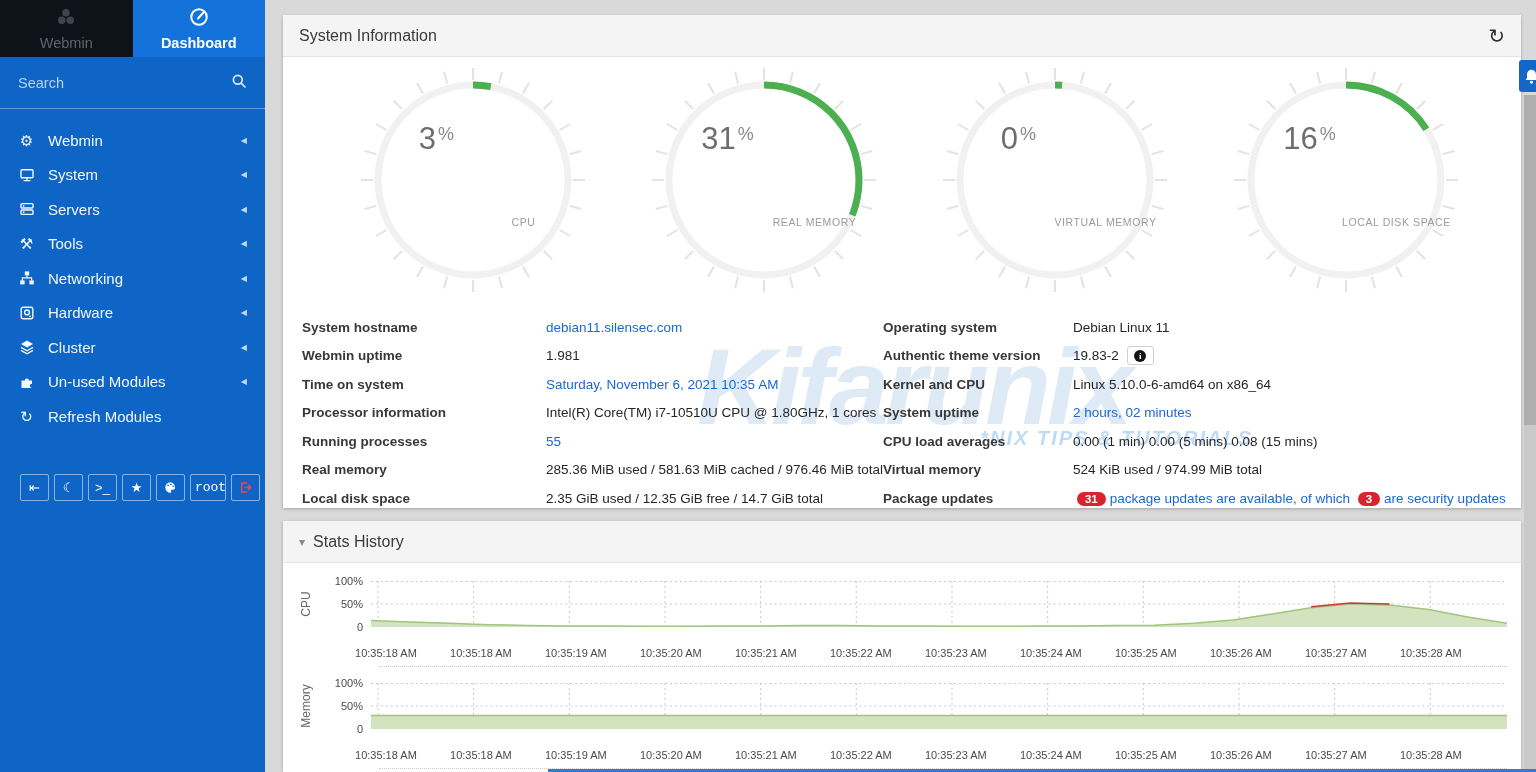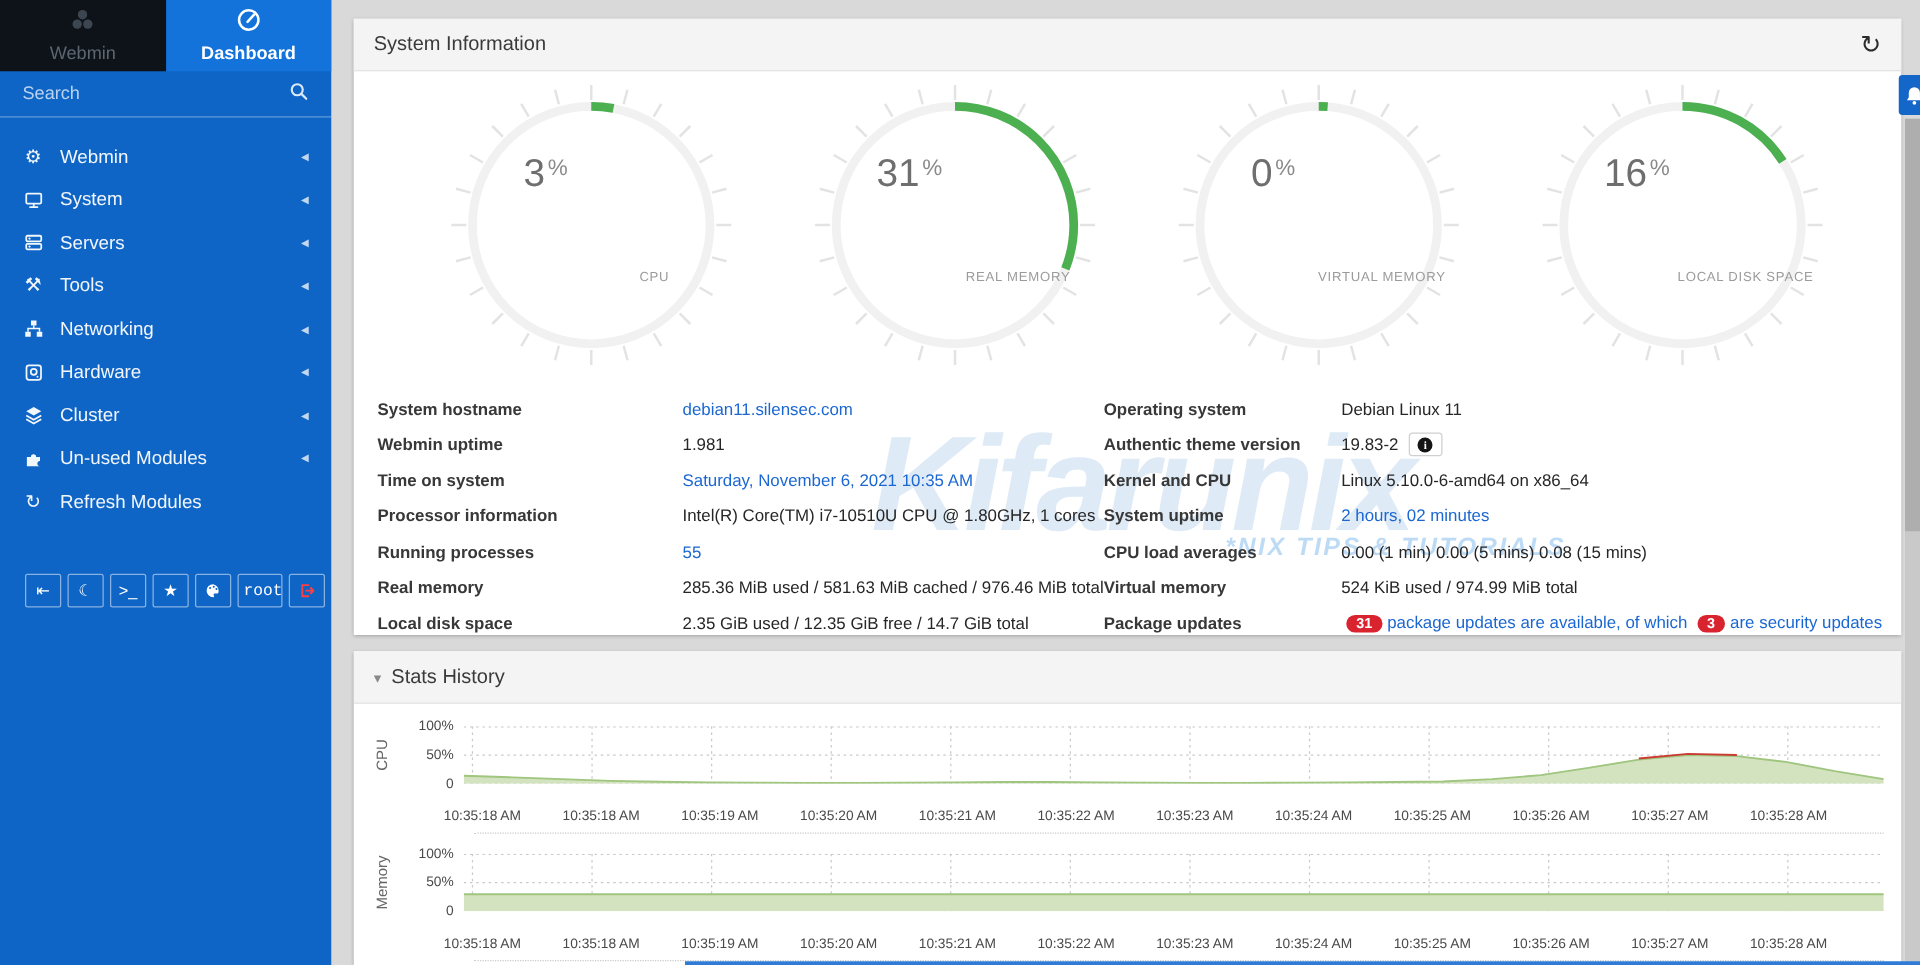--- a/index.html
+++ b/index.html
@@ -12,21 +12,21 @@
   body{font-family:"Liberation Sans",sans-serif;background:#d9d9d9;position:relative;}
 
   
   .sidebar{position:absolute;left:0;top:0;width:265px;height:772px;background:var(--sidebar);z-index:10;}
   .tabs{display:flex;height:57px;}
   .tab{flex:1;display:flex;flex-direction:column;align-items:center;justify-content:center;gap:4px;cursor:pointer;}
   .tab-webmin{background:var(--tab-dark);color:#5c6670;}
   .tab-dashboard{background:var(--tab-active);color:#fff;font-weight:700;}
   .tab .tab-label{font-size:14.5px;}
   .tab svg{width:20px;height:20px;}
-  .search-row{display:flex;align-items:center;height:37px;padding:12px 18px;border-bottom:1px solid rgba(255,255,255,.35);}
+  .search-row{display:flex;align-items:center;height:52px;padding:12px 18px;border-bottom:1px solid rgba(255,255,255,.35);}
   .search-input{flex:1;background:transparent;border:none;outline:none;color:#eaf2fb;font-size:14.5px;font-family:inherit;}
   .search-input::placeholder{color:#b9d2ef;}
   .search-row svg{width:16px;height:16px;color:#dce9f8;}
   .menu{padding-top:14px;}
   .menu-item{display:flex;align-items:center;height:34.5px;padding:0 18px;color:#f2f6fb;font-size:15px;cursor:pointer;}
   .menu-item .mi-icon{width:17px;height:17px;margin-right:13px;display:inline-flex;align-items:center;justify-content:center;color:#fff;opacity:.95;font-size:15px;line-height:1;}
   .menu-item .mi-icon svg{width:16px;height:16px;}
   .menu-item .caret{margin-left:auto;font-size:8px;color:rgba(255,255,255,.75);}
   .side-footer{display:flex;align-items:center;margin:40px 0 0 20px;}
   .sf-btn{display:inline-flex;align-items:center;justify-content:center;gap:5px;height:27px;min-width:29px;padding:0 6px;margin-right:5px;

